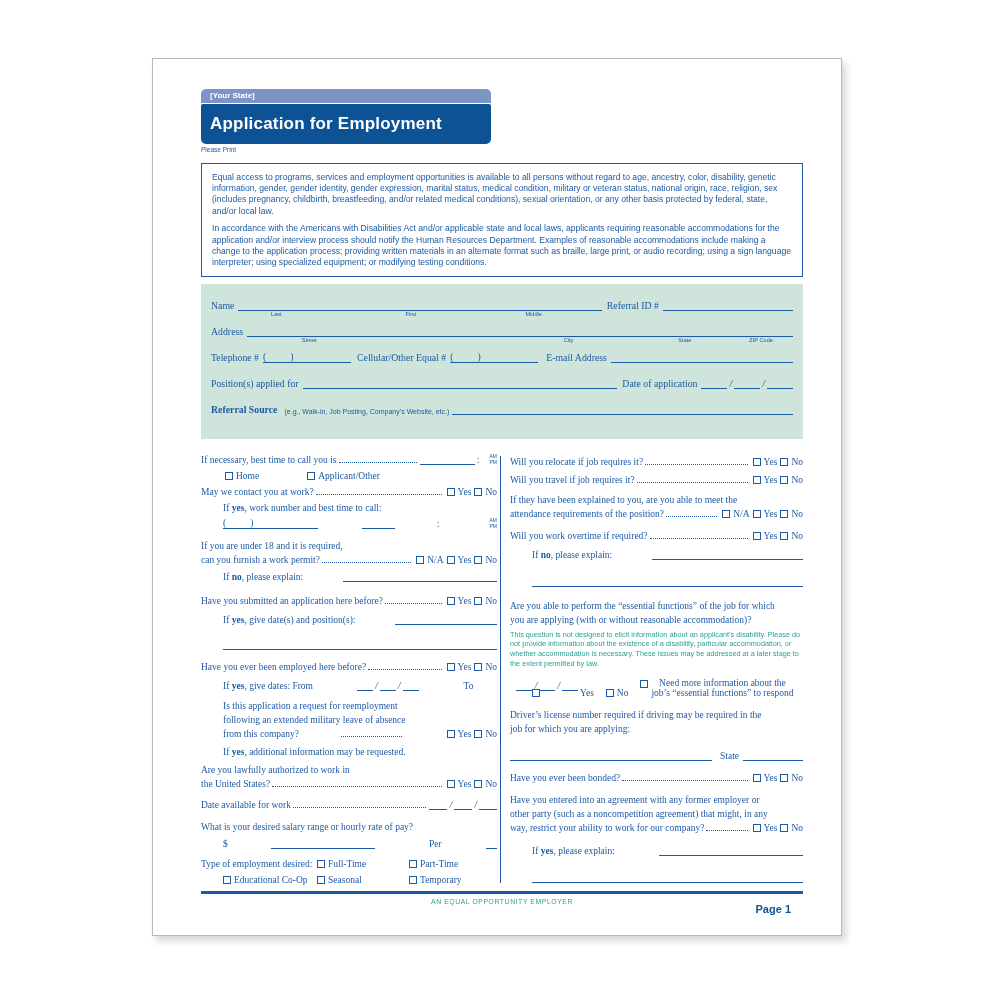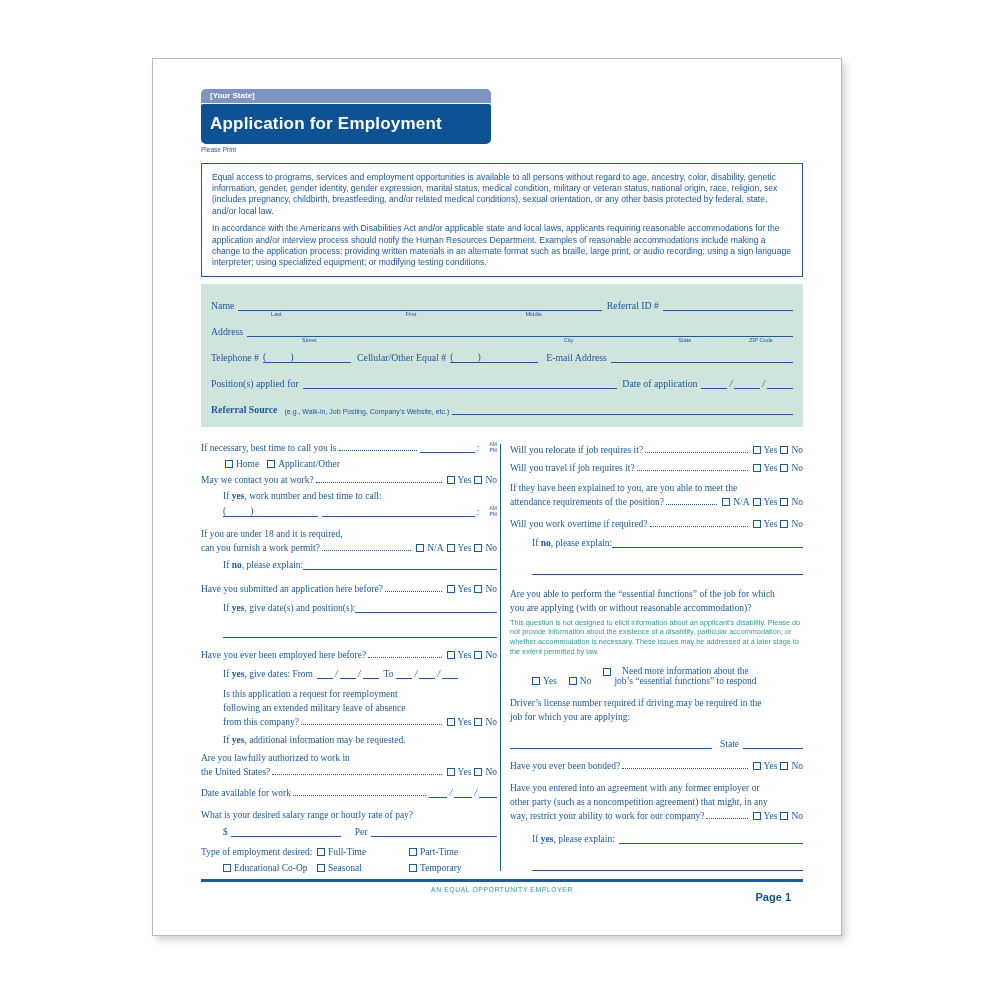--- a/index.html
+++ b/index.html
@@ -22,21 +22,21 @@
              border-radius:2px 2px 5px 5px;letter-spacing:.2px;}
   .please-print{margin-top:3px;font:6.5px/1 "Liberation Sans",sans-serif;}
 
   
   .notice{margin-top:9px;border:1.5px solid var(--blue);padding:8px 10px 7px 10px;
           font:8.6px/11.4px "Liberation Sans",sans-serif;}
   .notice p{margin:0;}
   .notice p + p{margin-top:6px;}
 
   
-  .green{margin-top:7px;background:var(--green);padding:16px 10px 12px 10px;font-size:9.8px;}
+  .green{margin-top:7px;background:var(--green);padding:16px 10px 24px 10px;font-size:9.8px;}
   .grow{display:flex;align-items:flex-end;white-space:nowrap;}
   .grow + .grow{margin-top:15px;}
   .glabel{margin-right:4px;}
   .wl{display:inline-block;border-bottom:1px solid var(--blue);height:11px;position:relative;}
   .wfill{flex:1 1 12px;}
   .sub{position:absolute;top:12px;font:5.6px/1 "Liberation Sans",sans-serif;color:var(--blue);}
   .parenline{display:inline-flex;align-items:flex-end;}
   .pgap{display:inline-block;width:24px;}
   .ptail{display:inline-block;width:34px;}
   .boldlbl{font-weight:bold;}
@@ -46,21 +46,21 @@
   .cols{display:flex;margin-top:14px;align-items:stretch;}
   .col-left{width:296px;}
   .divider{width:1px;background:var(--blue);margin:3px 9px 2px 3px;}
   .col-right{flex:1;min-width:0;}
   .q{display:flex;align-items:flex-end;font-size:9.5px;white-space:nowrap;}
   .qt{white-space:nowrap;}
   .wrapline{font-size:9.5px;}
   .lead{flex:1 1 6px;min-width:6px;border-bottom:1.5px dotted var(--blue);margin:0 3px 2px 2px;}
   .ans{display:inline-flex;align-items:center;gap:3px;margin-left:2px;}
   .cb{width:8px;height:8px;border:1px solid var(--blue);background:#fdfefe;flex:0 0 auto;display:inline-block;}
-  .ind{margin-left:22px;}
+  .ind{margin-left:22px;gap:40px;}
   .mt4{margin-top:4px;}.mt6{margin-top:6px;}.mt8{margin-top:8px;}.mt10{margin-top:10px;}
   .mt12{margin-top:12px;}.mt14{margin-top:14px;}.mt16{margin-top:16px;}
   .dt{display:inline-flex;align-items:flex-end;}
   .slash{font-style:italic;padding:0 2px;font-size:10px;}.w16{width:16px;}.w18{width:18px;}.w26{width:26px;}.w55{width:55px;}
   .w60{width:60px;}.w88{width:88px;}.w95{width:95px;}.w110{width:110px;}.w130{width:130px;}
   .ampm{font:5px/1.2 "Liberation Sans",sans-serif;text-align:left;margin-left:4px;}
   .colon{margin:0 6px 0 2px;}
   .note{font:7.3px/9.6px "Liberation Sans",sans-serif;color:var(--teal);white-space:normal;margin-top:5px;}
   .typegrid{display:grid;grid-template-columns:1fr 92px 88px;row-gap:6px;font-size:9.5px;margin-top:10px;}
   .cbitem{display:inline-flex;align-items:center;gap:3px;white-space:nowrap;}

